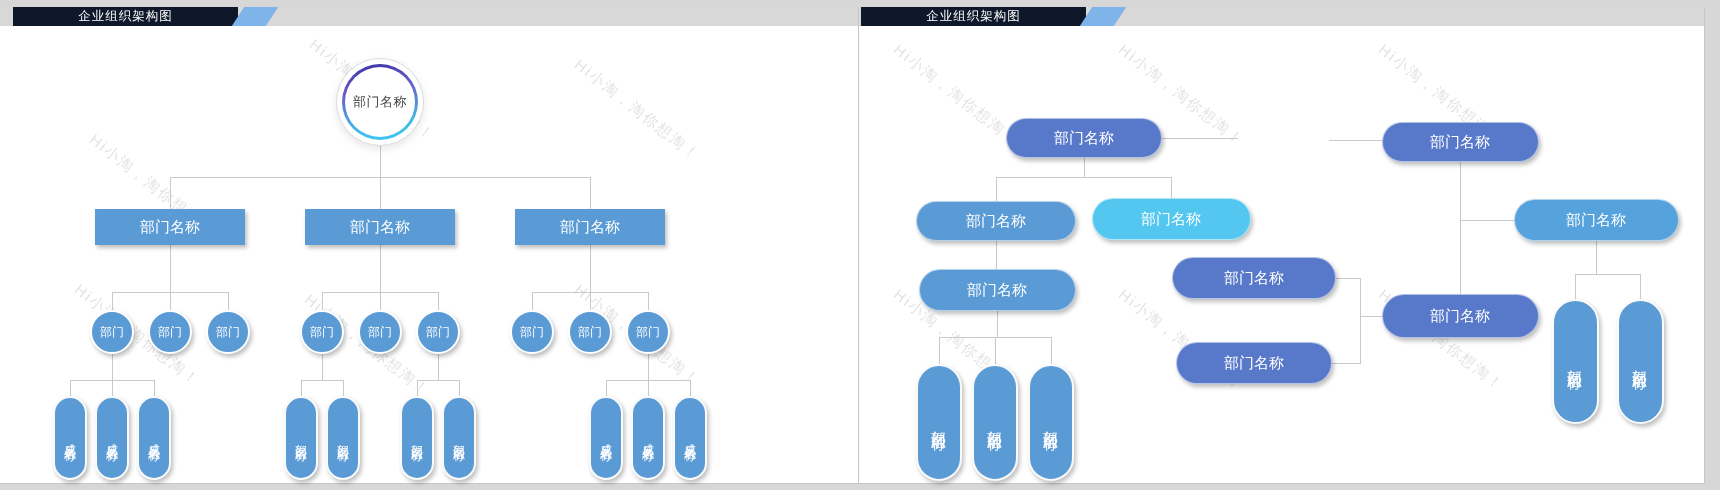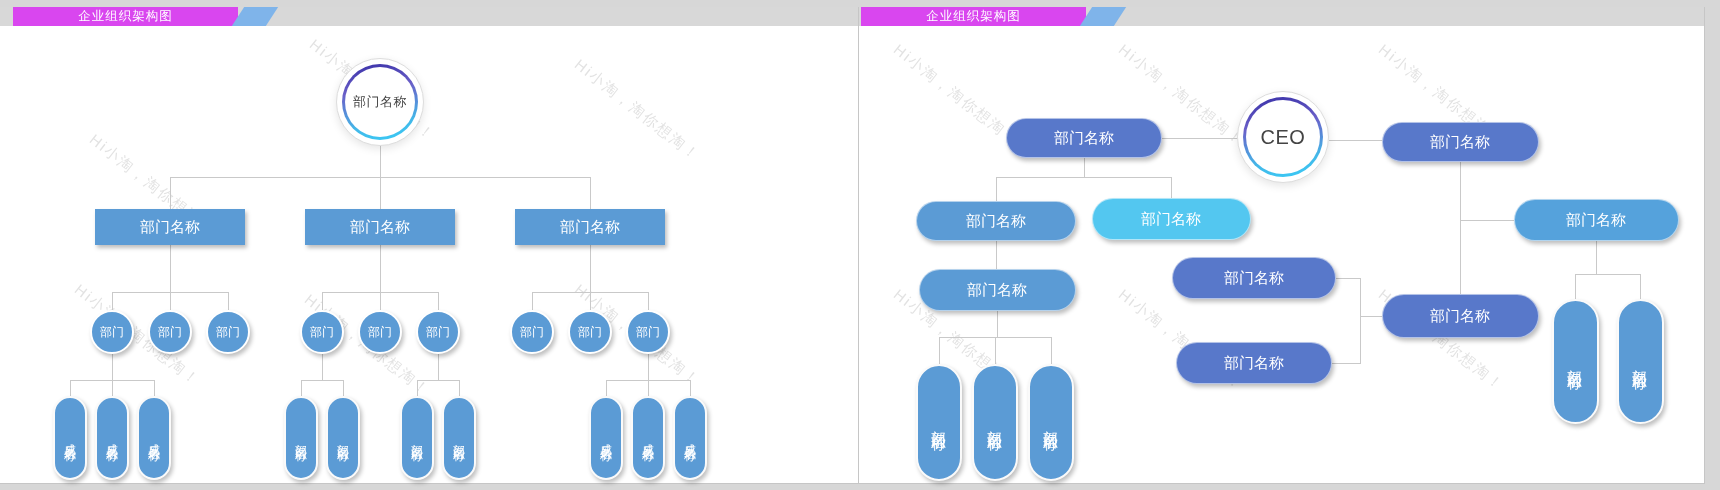--- a/index.html
+++ b/index.html
@@ -2,21 +2,21 @@
 <html><head>
 <meta charset="utf-8">
 <style>
   html,body{margin:0;padding:0;}
   .page{position:relative;width:1720px;height:490px;background:#d7d7d7;overflow:hidden;
         font-family:"Liberation Sans","DejaVu Sans",sans-serif;}
   .slide{position:absolute;top:7px;height:476px;background:#fff;border-bottom:1px solid #c6c6c6;}
   .slide.s1{left:0;width:858px;border-right:1px solid #c6c6c6;}
   .slide.s2{left:859px;width:845px;border-right:1px solid #c6c6c6;}
   .band-strip{position:absolute;top:0;left:0;right:0;height:19px;background:#d8d8d8;}
-  .band-bar{position:absolute;top:0;height:19px;width:225px;background:#d946ef;
+  .band-bar{position:absolute;top:0;height:19px;width:225px;background:#0f172a;
             display:flex;align-items:center;justify-content:center;}
   .s1 .band-bar{left:13px;} .s2 .band-bar{left:2px;}
   .band-bar span{color:#fff;font-size:12.5px;letter-spacing:1px;}
   .band-diagonal{position:absolute;top:0;height:19px;width:34px;background:#7fb4ea;transform:skewX(-33deg);}
   .s1 .band-diagonal{left:238px;} .s2 .band-diagonal{left:227px;}
   .content{position:absolute;left:0;top:19px;right:0;bottom:0;}
   .node{position:absolute;display:flex;align-items:center;justify-content:center;
         color:#fff;box-shadow:2px 3px 4px rgba(0,0,0,.25);box-sizing:border-box;text-align:center;}
   .node.rect{}
   .node.pill{border-radius:999px;border:1px solid rgba(255,255,255,.55);}
@@ -198,26 +198,20 @@
         <div class="line" style="left: 716px; top: 248px; width: 66px; height: 1px;"></div>
         <div class="line" style="left: 716px; top: 248px; width: 1px; height: 25px;"></div>
         <div class="line" style="left: 781px; top: 248px; width: 1px; height: 25px;"></div>
         <div class="line" style="left: 477px; top: 252px; width: 24px; height: 1px;"></div>
         <div class="line" style="left: 473px; top: 337px; width: 28px; height: 1px;"></div>
         <div class="line" style="left: 501px; top: 252px; width: 1px; height: 86px;"></div>
         <div class="line" style="left: 501px; top: 290px; width: 23px; height: 1px;"></div>
         <div class="node pill" style="width: 156px; height: 40px; left: 147px; top: 92px; background: rgb(88, 120, 202);">
           <span class="nlab" style="font-size: 15px;">部门名称</span>
         </div>
-        <div class="ringO" style="height: 92px; width: 92px; left: 378px; top: 65px;">
-          <div class="ringG">
-            <div class="ringC"></div>
-          </div>
-          <span class="nlab" style="font-size: 20px;">CEO</span>
-        </div>
         <div class="node pill" style="width: 157px; height: 40px; left: 522.5px; top: 96px; background: rgb(88, 120, 202);">
           <span class="nlab" style="font-size: 15px;">部门名称</span>
         </div>
         <div class="node pill" style="width: 160px; height: 40px; left: 57px; top: 175px; background: rgb(91, 155, 213);">
           <span class="nlab" style="font-size: 15px;">部门名称</span>
         </div>
         <div class="node pill" style="width: 159px; height: 42px; left: 232.5px; top: 172px; background: rgb(83, 199, 240);">
           <span class="nlab" style="font-size: 15px;">部门名称</span>
         </div>
         <div class="node pill" style="width: 157px; height: 42px; left: 59.5px; top: 243px; background: rgb(91, 155, 213);">

